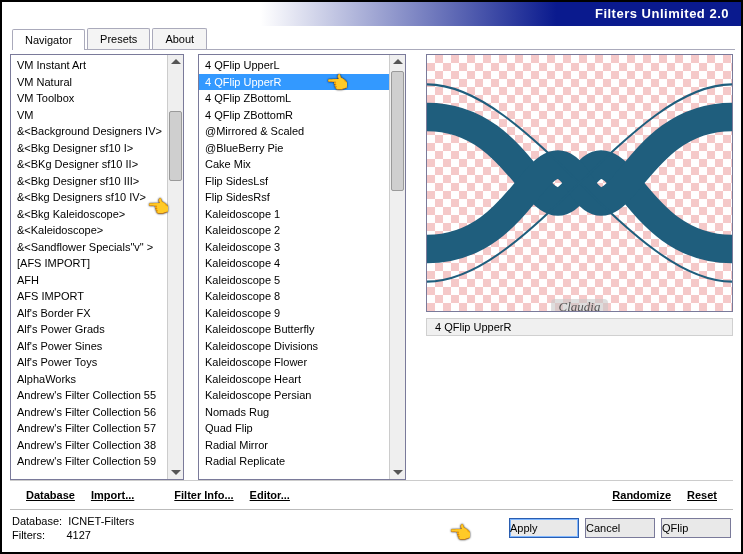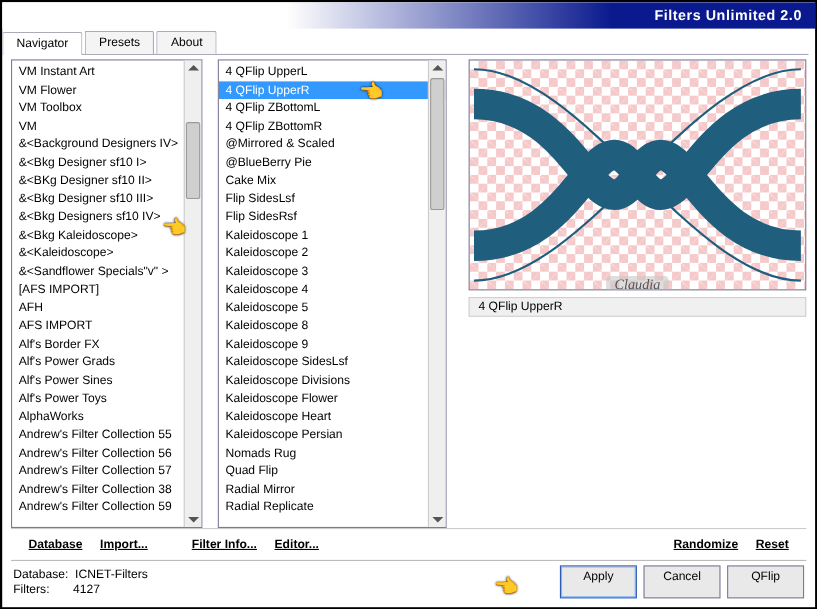--- a/index.html
+++ b/index.html
@@ -3,61 +3,61 @@
 <meta charset="utf-8">
 <style>
 * { box-sizing: border-box; margin: 0; padding: 0; font-family: "Segoe UI", Tahoma, sans-serif; font-size: 11px; }
 body { width: 743px; height: 554px; background: #fff; border: 2px solid #000; position: relative; overflow: hidden; }
 
 
 .banner { height: 24px; background: linear-gradient(90deg,#fff 0%,#fff 35%,#0a1a8e 75%,#0a1a8e 100%); text-align: right; padding-right: 12px; }
 .banner span { color: #fff; font-weight: bold; font-size: 13px; line-height: 24px; letter-spacing: .5px; }
 
 
-.tabs { display: flex; margin: 2px 6px 0 0; border-bottom: 1px solid #aab; }
+.tabs { display: flex; margin: 2px 6px 0 10px; border-bottom: 1px solid #aab; }
 .tab { padding: 4px 12px; border: 1px solid #aab; border-bottom: none; margin-right: 2px; background: #f4f4f4; cursor: default; border-radius: 2px 2px 0 0; }
 .tab.active { background: #fff; position: relative; top: 1px; }
 
 
 .content { display: flex; padding: 4px 8px 0 8px; height: 430px; gap: 14px; }
 .listpane { border: 1px solid #7a7a9a; background: #fff; position: relative; display: flex; flex-direction: column; }
 .listpane.l1 { width: 174px; }
 .listpane.l2 { width: 208px; }
 .listbody { overflow: hidden; flex: 1; position: relative; }
 .listbody ul { list-style: none; padding: 2px 0; }
 .listbody li { padding: 1px 6px; white-space: nowrap; cursor: default; line-height: 14.5px; }
 .listbody li.sel { background: #3399ff; color: #fff; }
 .scroll { width: 16px; background: #efefef; border-left: 1px solid #ccc; position: absolute; right: 0; top: 0; bottom: 0; }
 .scroll::before, .scroll::after { content: ""; display: block; position: absolute; left: 3px; width: 0; height: 0; border-left: 5px solid transparent; border-right: 5px solid transparent; }
 .scroll::before { top: 4px; border-bottom: 5px solid #555; }
 .scroll::after { bottom: 4px; border-top: 5px solid #555; }
 .thumb { position: absolute; left: 1px; right: 1px; top: 16px; height: 40px; background: #cfcfcf; border: 1px solid #9a9a9a; border-radius: 2px; }
 
 
 .rightcol { flex: 1; display: flex; flex-direction: column; gap: 6px; margin-left: 6px; }
-.preview { border: 1px solid #7a7a9a; width: 100%; height: 210px; position: relative; overflow: hidden;
+.preview { border: 1px solid #7a7a9a; width: 100%; height: 258px; position: relative; overflow: hidden;
   background-image:
     linear-gradient(45deg,#f5c9c9 25%,transparent 25%),linear-gradient(-45deg,#f5c9c9 25%,transparent 25%),
     linear-gradient(45deg,transparent 75%,#f5c9c9 75%),linear-gradient(-45deg,transparent 75%,#f5c9c9 75%);
   background-size: 16px 16px; background-position: 0 0,0 8px,8px -8px,-8px 0; background-color:#fff;
 }
 .preview svg { width:100%; height:100%; }
 .watermark { position:absolute; left:50%; bottom:-4px; transform:translateX(-50%); font-style:italic; font-family:cursive; color:#555; font-size:13px; background:rgba(200,200,200,.6); padding:0 8px; border-radius:4px; }
 .resultlabel { background:#f0f0f0; border:1px solid #d0d0d0; padding:2px 8px; width:100%; }
 
 
 .btnrow { display:flex; align-items:flex-start; padding:6px 10px 2px 10px; gap:4px; border-top:1px solid #ccc; margin:0 8px; }
 .btnrow .linkbtn { font-weight:bold; text-decoration:underline; padding:2px 6px; cursor:default; }
 .btnrow .spacer { flex:1; }
 
 
 .footer { border-top:1px solid #bbb; margin:4px 8px 0 8px; padding:4px 2px; display:flex; align-items:center; }
 .footer .info { line-height:14px; }
 .footer .spacer { flex:1; }
-.winbtn { min-width:70px; height:30px; border:1px solid #7a7a9a; background:#e9e9e9; margin-left:6px; text-align:center; line-height:19px; cursor:default; }
+.winbtn { min-width:70px; height:20px; border:1px solid #7a7a9a; background:#e9e9e9; margin-left:6px; line-height:19px; cursor:default; }
 .winbtn.primary { border:1px solid #2a5db0; box-shadow:0 0 0 1px #7eb6ff inset; }
 
 
 .hand { position:absolute; font-size:18px; pointer-events:none; text-shadow:0 0 2px #000; transform:scaleX(-1); }
 .hand.h1 { left:146px; top:194px; }
 .hand.h2 { left:325px; top:70px; }
 .hand.h3 { left:448px; bottom:8px; }
 </style>
 </head>
 <body>
@@ -70,21 +70,21 @@
   <div class="tab active">Navigator</div>
   <div class="tab">Presets</div>
   <div class="tab">About</div>
 </div>
 
 <div class="content">
   <div class="listpane l1">
     <div class="listbody">
         <ul id="catlist">
           <li>VM Instant Art</li>
-          <li>VM Flower</li>
+          <li>VM Natural</li>
           <li>VM Toolbox</li>
           <li>VM</li>
           <li>&amp;&lt;Background Designers IV&gt;</li>
           <li>&amp;&lt;Bkg Designer sf10 I&gt;</li>
           <li>&amp;&lt;BKg Designer sf10 II&gt;</li>
           <li>&amp;&lt;Bkg Designer sf10 III&gt;</li>
           <li>&amp;&lt;Bkg Designers sf10 IV&gt;</li>
           <li style="font-weight: normal;">&amp;&lt;Bkg Kaleidoscope&gt;</li>
           <li>&amp;&lt;Kaleidoscope&gt;</li>
           <li>&amp;&lt;Sandflower Specials"v" &gt;</li>
@@ -119,21 +119,21 @@
           <li>Cake Mix</li>
           <li>Flip SidesLsf</li>
           <li>Flip SidesRsf</li>
           <li>Kaleidoscope 1</li>
           <li>Kaleidoscope 2</li>
           <li>Kaleidoscope 3</li>
           <li>Kaleidoscope 4</li>
           <li>Kaleidoscope 5</li>
           <li>Kaleidoscope 8</li>
           <li>Kaleidoscope 9</li>
-          <li>Kaleidoscope SidesLsf</li>
+          <li>Kaleidoscope Butterfly</li>
           <li>Kaleidoscope Divisions</li>
           <li>Kaleidoscope Flower</li>
           <li>Kaleidoscope Heart</li>
           <li>Kaleidoscope Persian</li>
           <li>Nomads Rug</li>
           <li>Quad Flip</li>
           <li>Radial Mirror</li>
           <li>Radial Replicate</li>
         </ul>
       </div>

